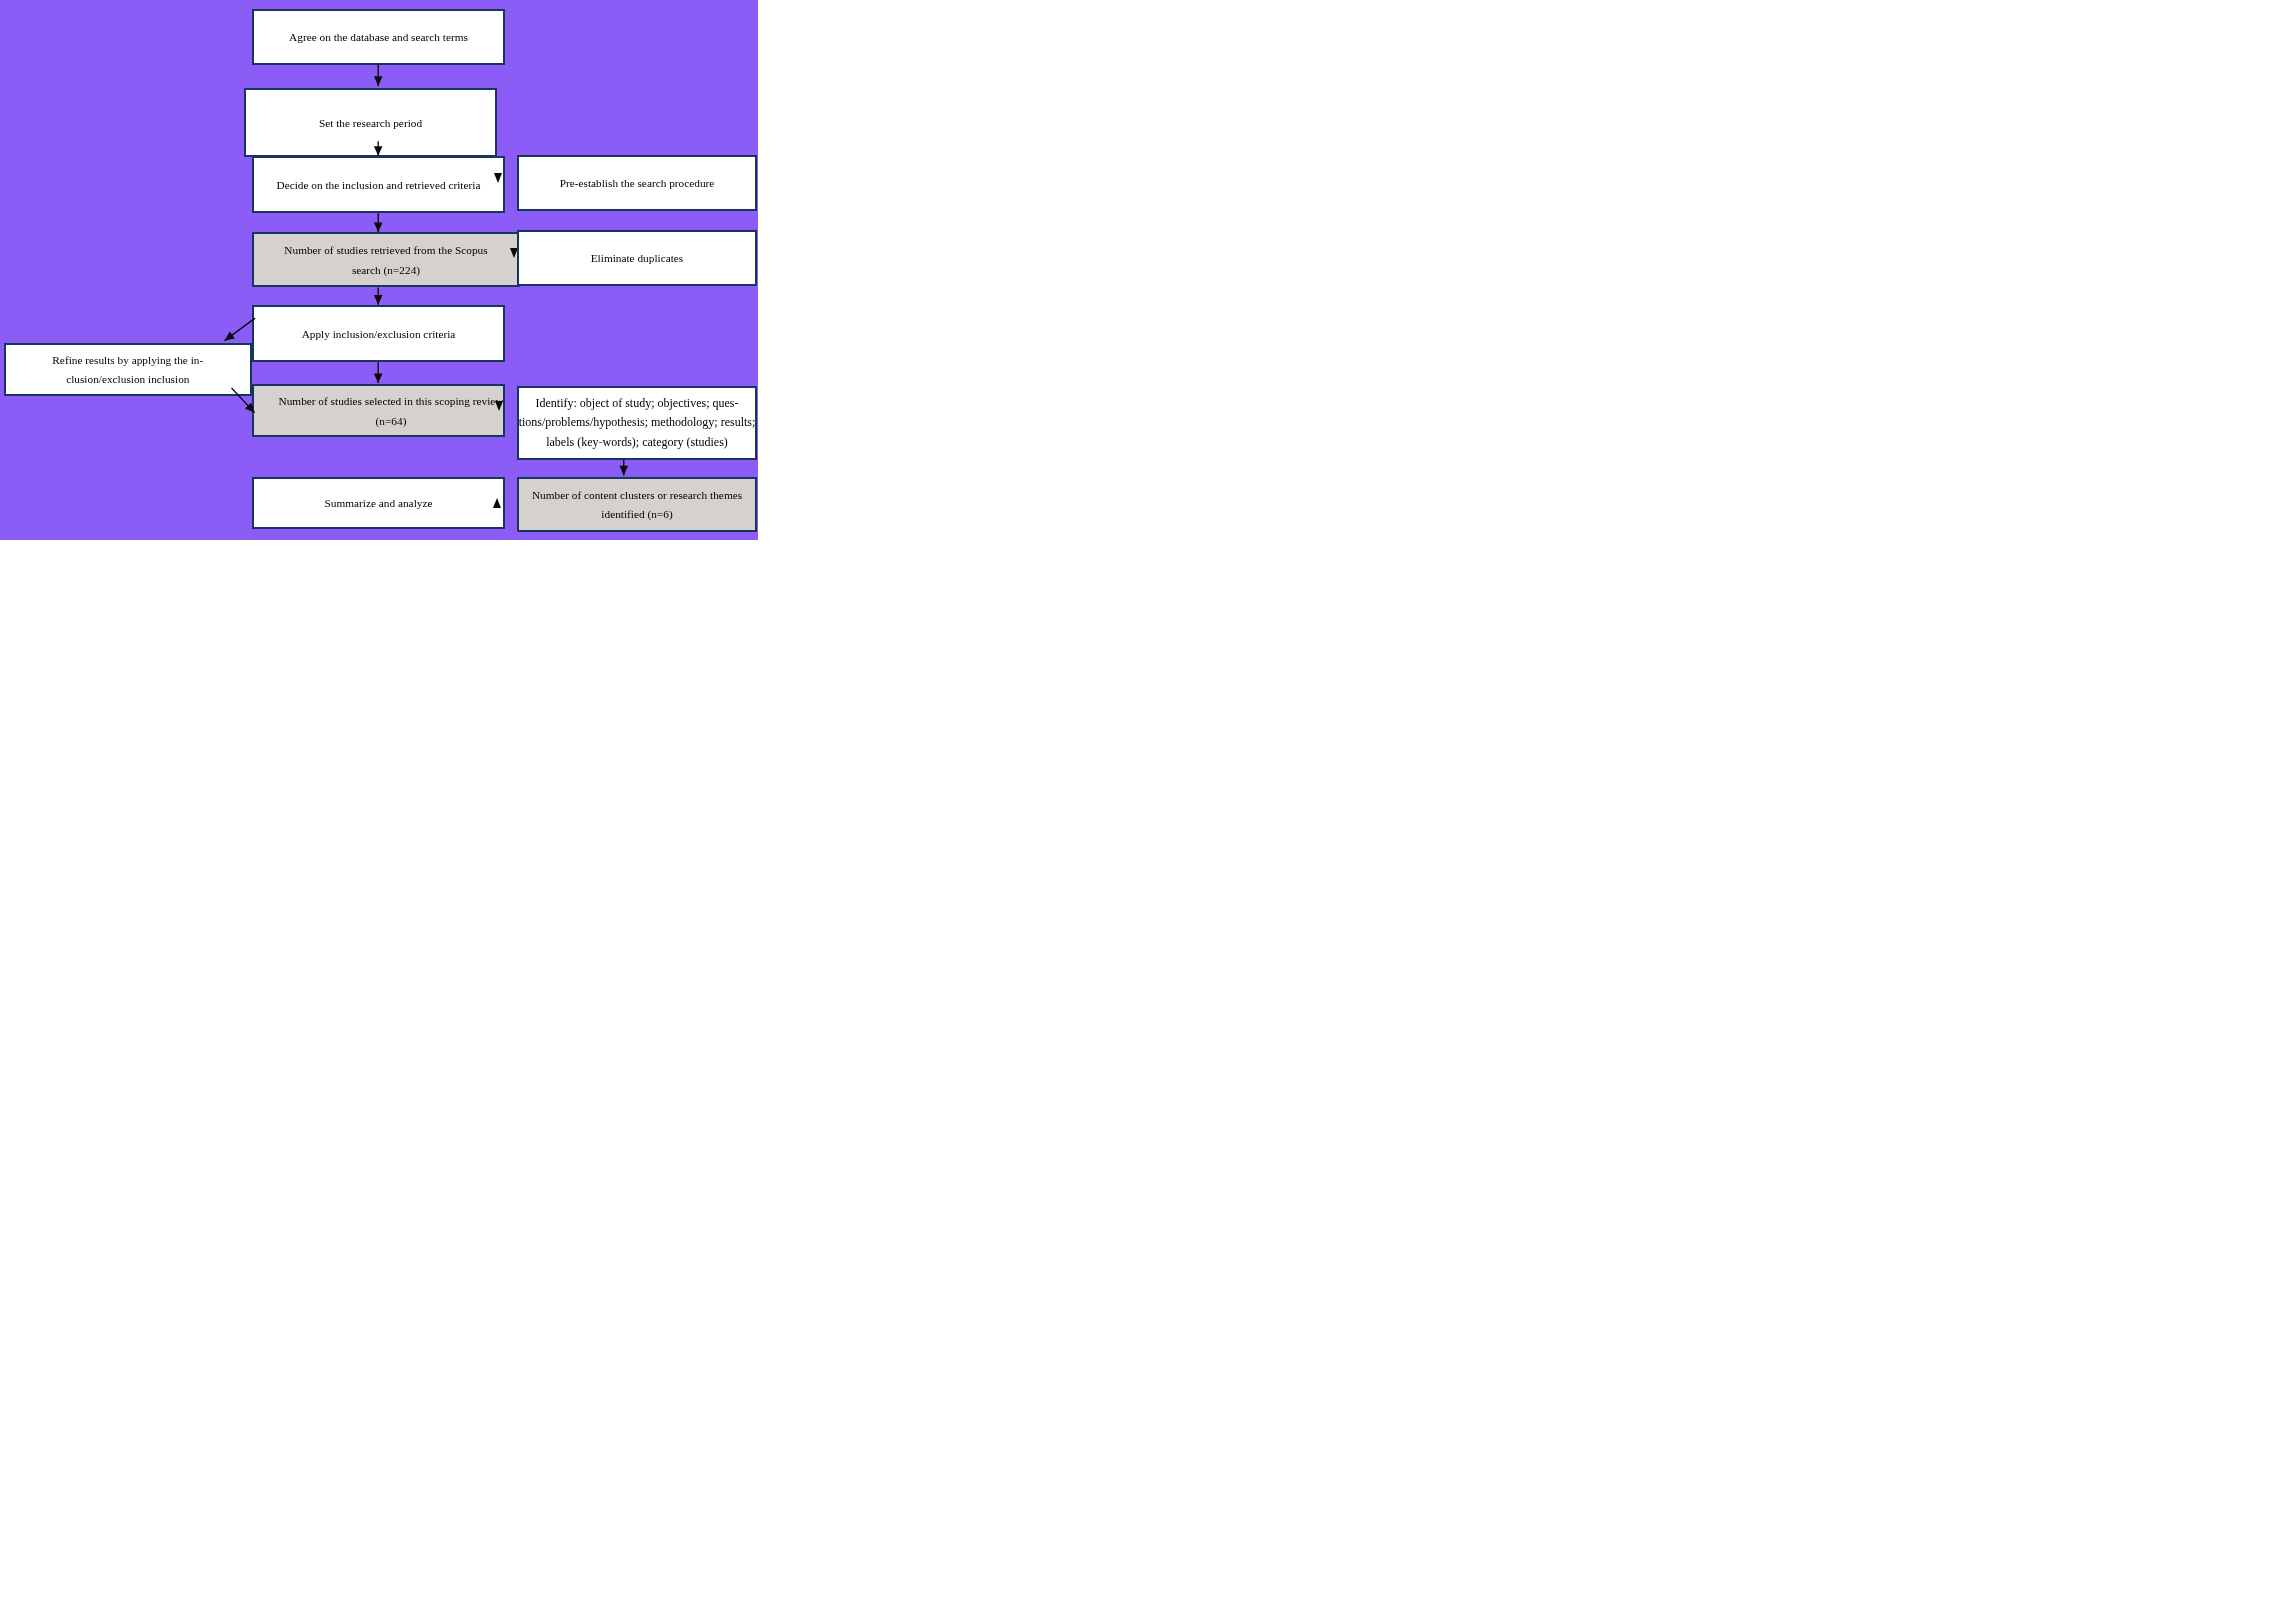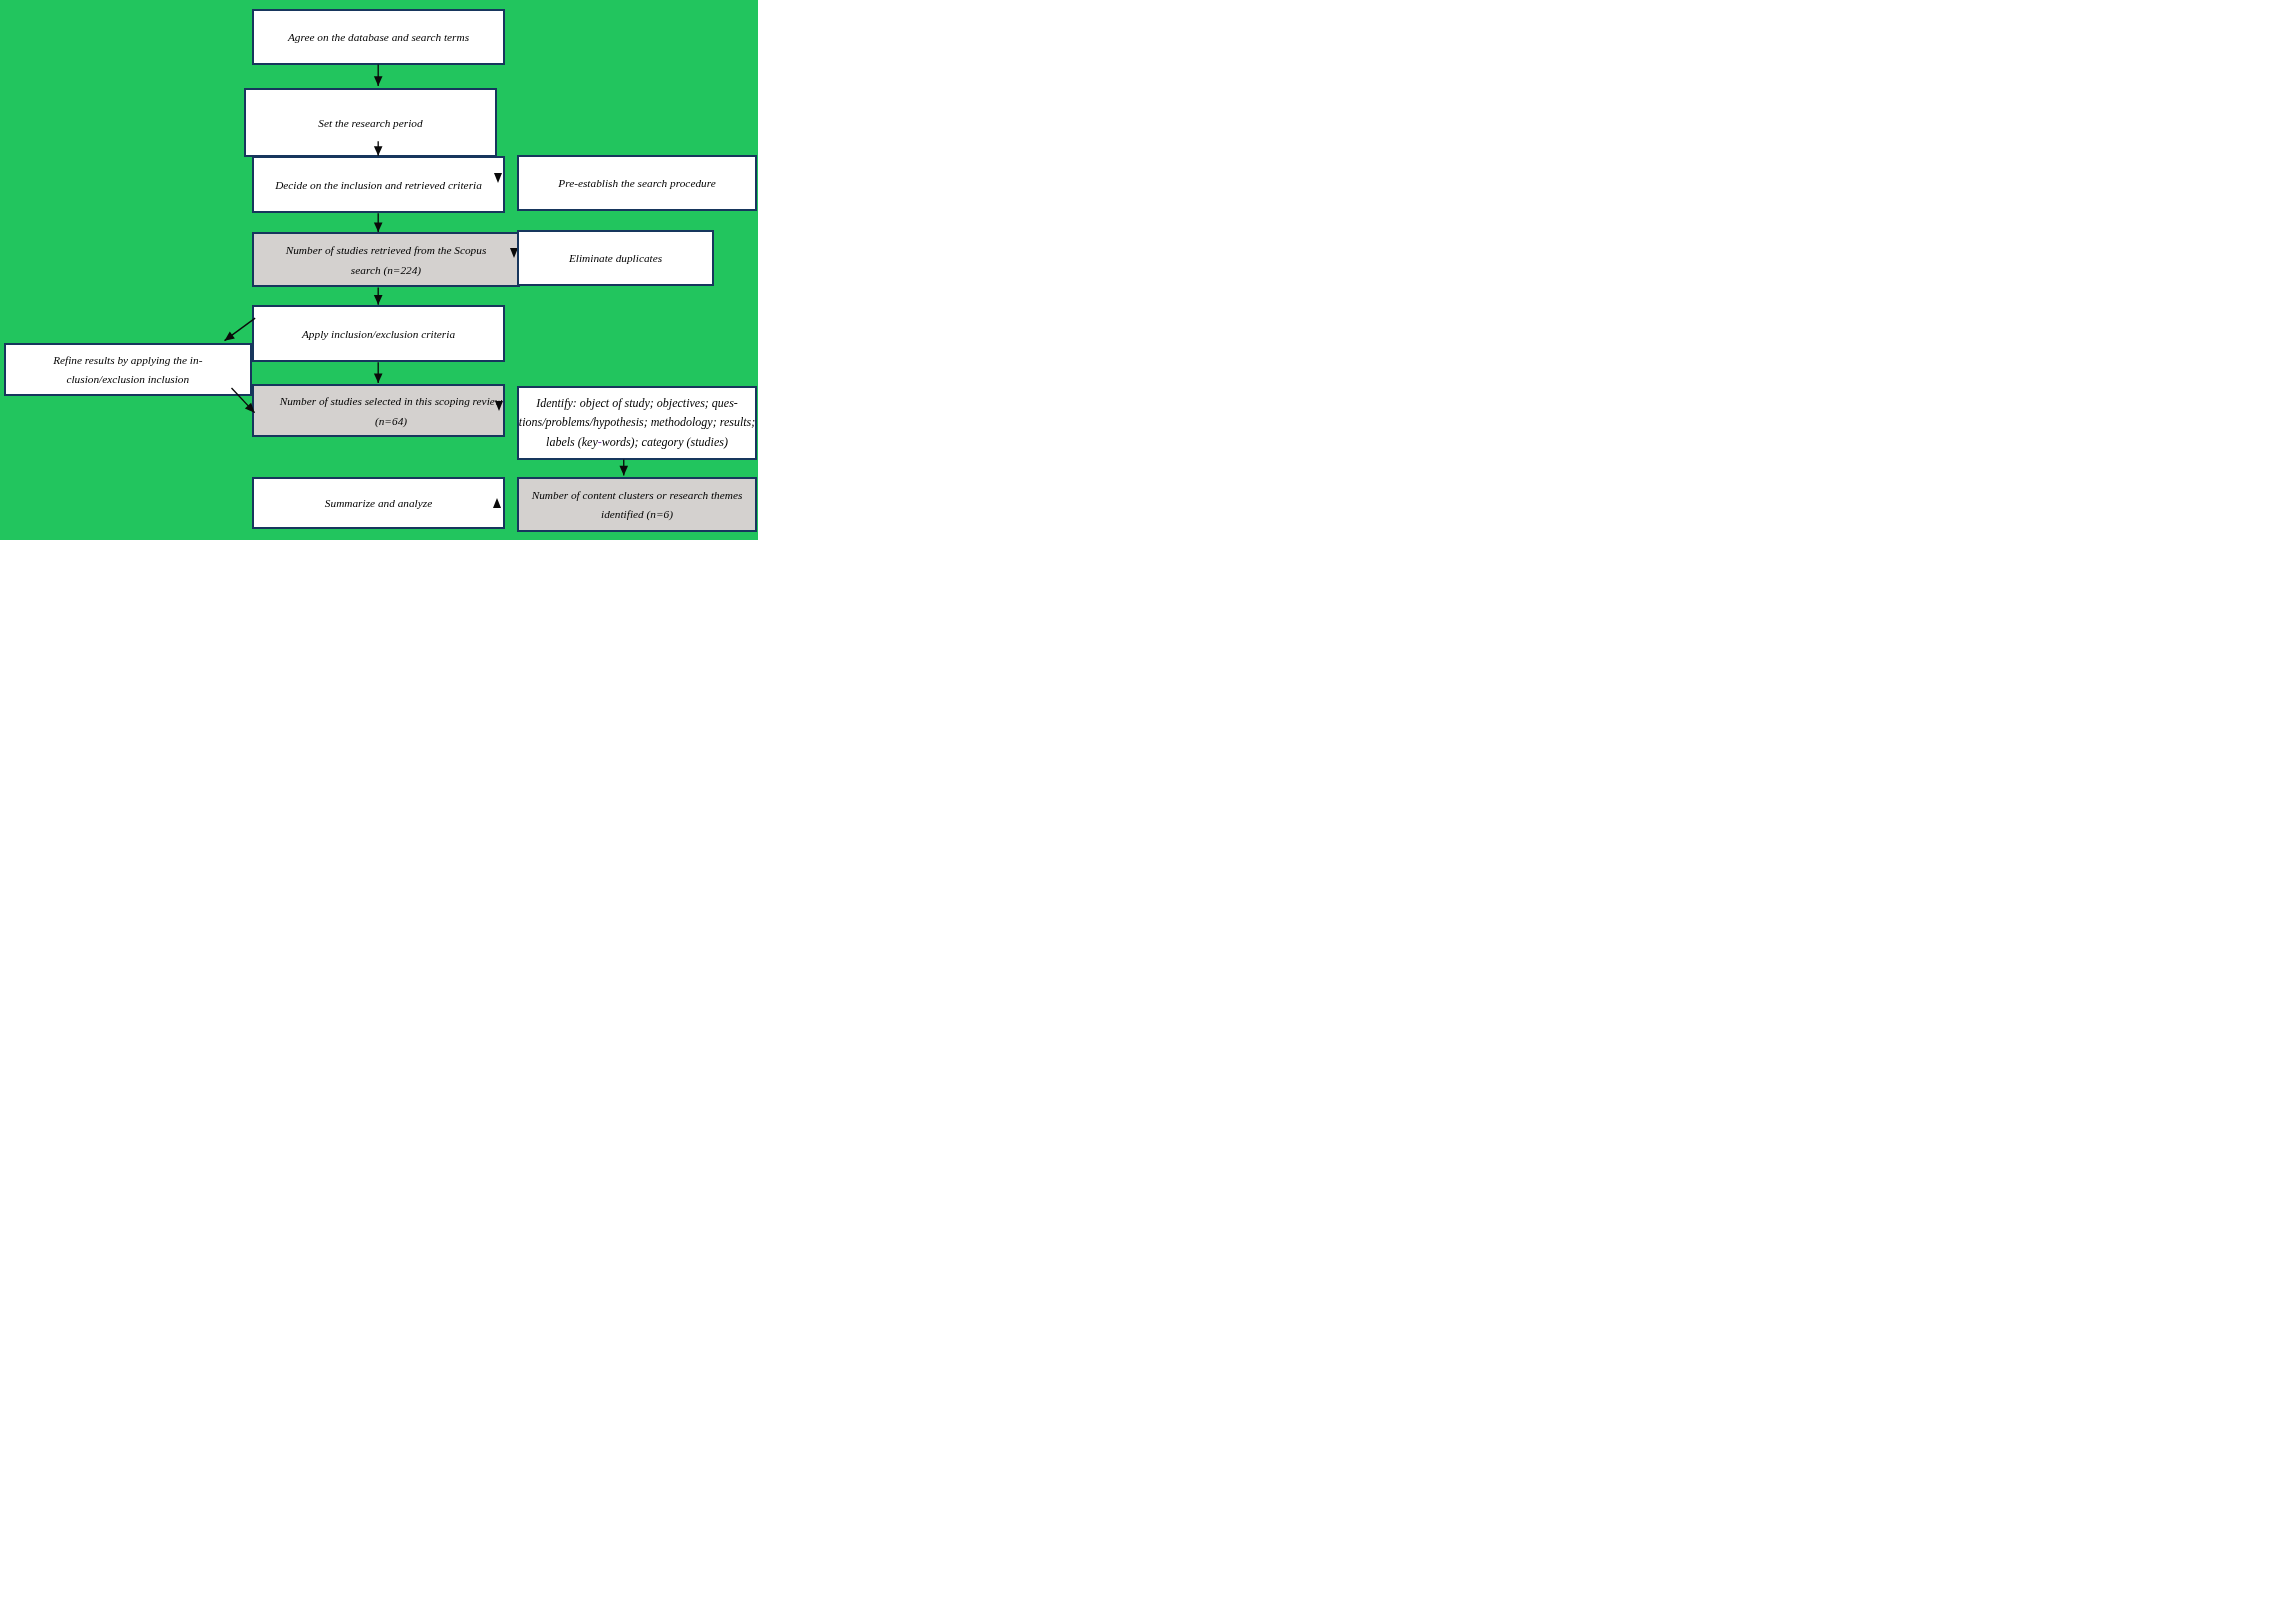--- a/index.html
+++ b/index.html
@@ -1,24 +1,23 @@
 <!DOCTYPE html>
 <html style="font-size:8.6px"><head>
 <meta charset="utf-8">
 <style>
   html,body{margin:0;padding:0;background:#ffffff;}
   #canvas{
     position:relative;
     width:758px;
     height:540px;
-    background:#22c55e;
+    background:#8b5cf6;
     font-family:"Liberation Serif", serif;
     color:#000000;
     overflow:hidden;
-    font-style:italic;
   }
   .box{
     position:absolute;
     box-sizing:border-box;
     border:2.2px solid #17365D;
     background:#ffffff;
     display:flex;
     flex-direction:column;
     align-items:center;
     justify-content:center;
@@ -87,21 +86,21 @@
 
   <div class="box" style="left:3.8px; top:343px; width:248px; height:53px;">
     <span class="line" style="line-height:19px;">Refine results by applying the in-</span>
     <span class="line" style="line-height:19px;">clusion/exclusion inclusion</span>
   </div>
 
   <div class="box" style="left:517px; top:155px; width:240px; height:56px;">
     <span class="line">Pre-establish the search procedure</span>
   </div>
 
-  <div class="box" style="left:517px; top:230px; width:197px; height:56px;">
+  <div class="box" style="left:517px; top:230px; width:240px; height:56px;">
     <span class="line">Eliminate duplicates</span>
   </div>
 
   <div class="box tight" style="left:517px; top:386px; width:240px; height:74px;">
     <span class="line">Identify: object of study; objectives; ques-</span>
     <span class="line">tions/problems/hypothesis; methodology; results;</span>
     <span class="line"><span>labels (key</span><span class="purple">-</span><span>words); category (studies)</span></span>
   </div>
 
   <div class="box gray" style="left:517px; top:477px; width:240px; height:55px;">

